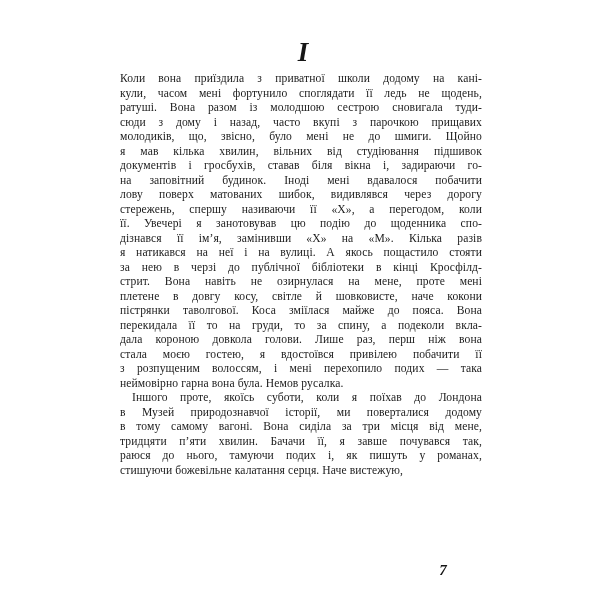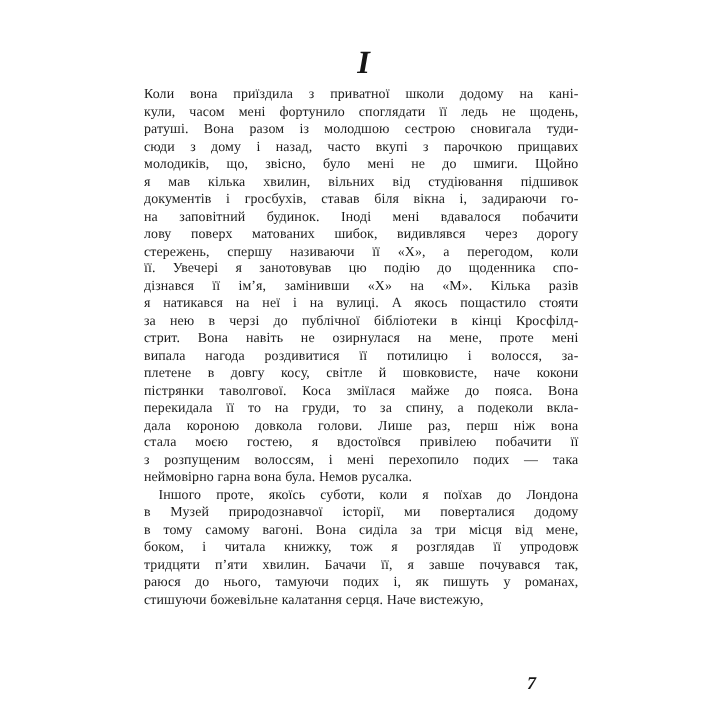--- a/index.html
+++ b/index.html
@@ -80,31 +80,29 @@
       <div class="text-line">я мав кілька хвилин, вільних від студіювання підшивок</div>
       <div class="text-line">документів і гросбухів, ставав біля вікна і, задираючи го-</div>
       <div class="text-line">на заповітний будинок. Іноді мені вдавалося побачити</div>
       <div class="text-line">лову поверх матованих шибок, видивлявся через дорогу</div>
       <div class="text-line">стережень, спершу називаючи її «X», а перегодом, коли</div>
       <div class="text-line">її. Увечері я занотовував цю подію до щоденника спо-</div>
       <div class="text-line">дізнався її ім’я, замінивши «X» на «М». Кілька разів</div>
       <div class="text-line">я натикався на неї і на вулиці. А якось пощастило стояти</div>
       <div class="text-line">за нею в черзі до публічної бібліотеки в кінці Кросфілд-</div>
       <div class="text-line">стрит. Вона навіть не озирнулася на мене, проте мені</div>
-      <div class="text-line">випала нагода роздивитися її потилицю і волосся, за-</div>
       <div class="text-line">плетене в довгу косу, світле й шовковисте, наче кокони</div>
       <div class="text-line">пістрянки таволгової. Коса зміїлася майже до пояса. Вона</div>
       <div class="text-line">перекидала її то на груди, то за спину, а подеколи вкла-</div>
       <div class="text-line">дала короною довкола голови. Лише раз, перш ніж вона</div>
       <div class="text-line">стала моєю гостею, я вдостоївся привілею побачити її</div>
       <div class="text-line">з розпущеним волоссям, і мені перехопило подих — така</div>
       <div class="text-line para-last">неймовірно гарна вона була. Немов русалка.</div>
       <div class="text-line indent-first">Іншого проте, якоїсь суботи, коли я поїхав до Лондона</div>
       <div class="text-line">в Музей природознавчої історії, ми поверталися додому</div>
       <div class="text-line">в тому самому вагоні. Вона сиділа за три місця від мене,</div>
-      <div class="text-line">боком, і читала книжку, тож я розглядав її упродовж</div>
       <div class="text-line">тридцяти п’яти хвилин. Бачачи її, я завше почувався так,</div>
       <div class="text-line">раюся до нього, тамуючи подих і, як пишуть у романах,</div>
       <div class="text-line para-last">стишуючи божевільне калатання серця. Наче вистежую,</div>
     </div>
 
   <div class="page-number">7</div>
 </div>
 
 </body></html>

